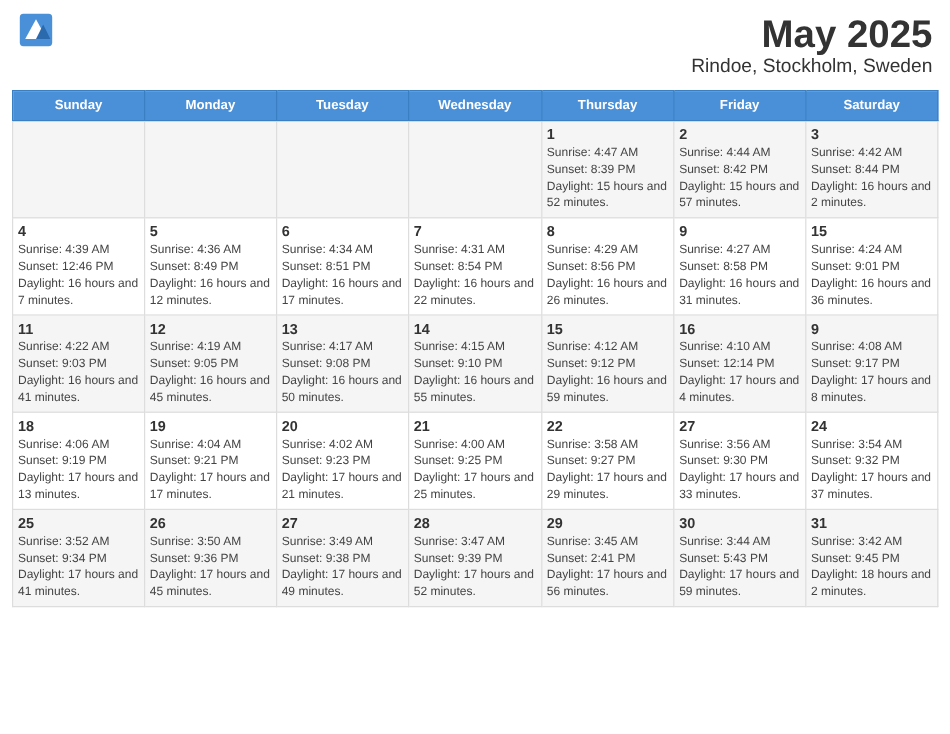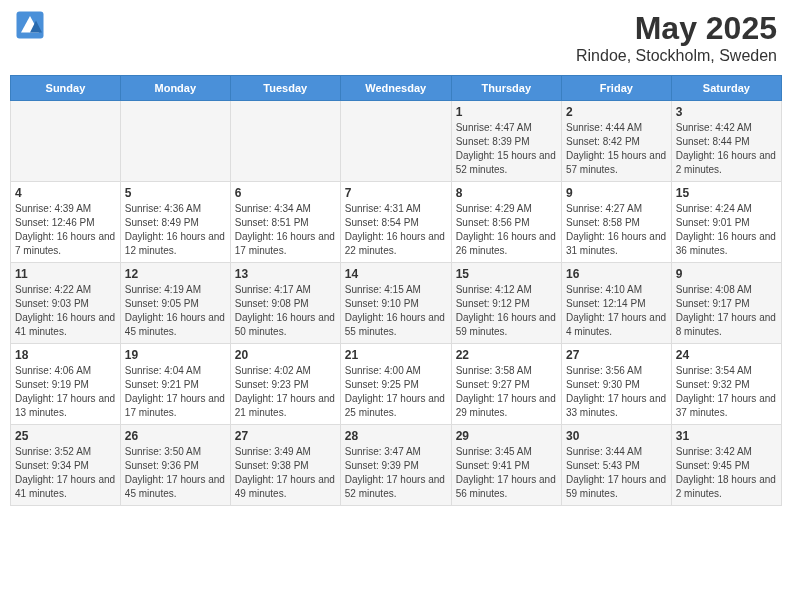--- a/index.html
+++ b/index.html
@@ -298,21 +298,21 @@
         </td>
         <td>
           <span class="day-num">28</span>
           <div class="day-detail">Sunrise: 3:47 AM
 Sunset: 9:39 PM
 Daylight: 17 hours and 52 minutes.</div>
         </td>
         <td>
           <span class="day-num">29</span>
           <div class="day-detail">Sunrise: 3:45 AM
-Sunset: 9:41 PM
+Sunset: 2:41 PM
 Daylight: 17 hours and 56 minutes.</div>
         </td>
         <td>
           <span class="day-num">30</span>
           <div class="day-detail">Sunrise: 3:44 AM
 Sunset: 5:43 PM
 Daylight: 17 hours and 59 minutes.</div>
         </td>
         <td>
           <span class="day-num">31</span>

